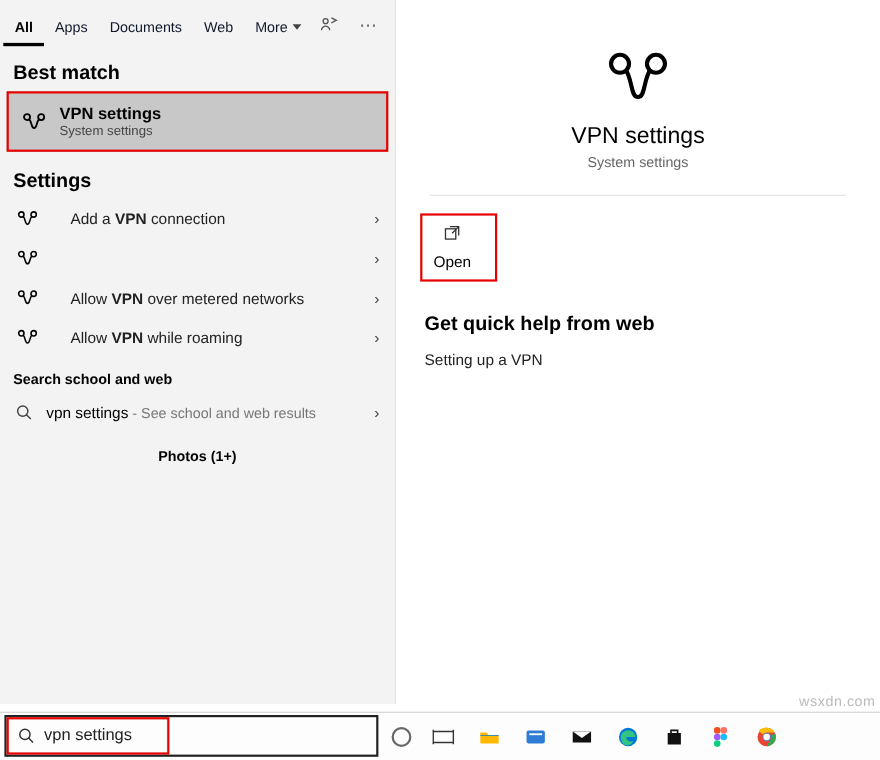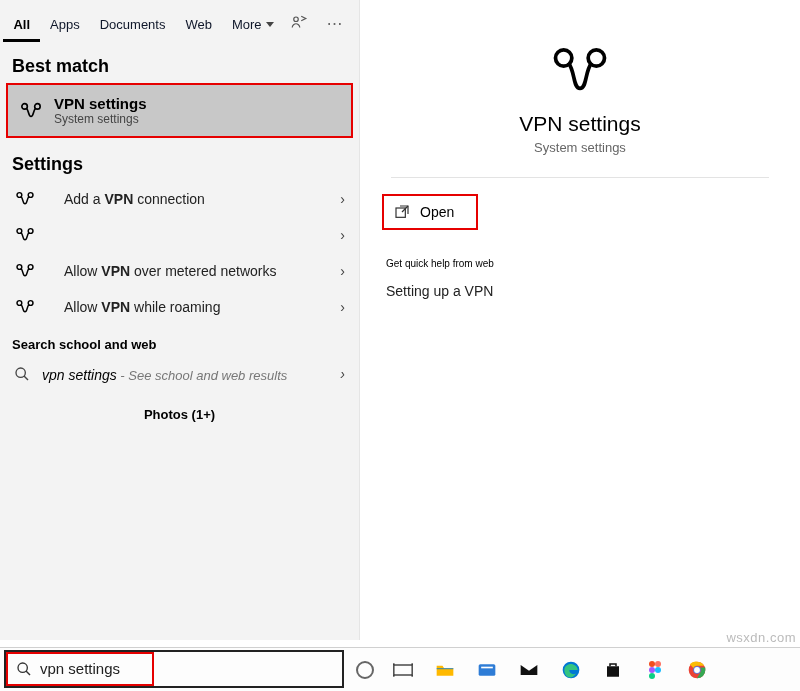--- a/index.html
+++ b/index.html
@@ -15,32 +15,32 @@
   .hicon { width: 30px; height: 30px; display: flex; align-items: center; justify-content: center; color: #666; font-size: 16px; }
   .section-label { font-size: 18px; font-weight: 600; padding: 10px 12px 6px; color: #000; }
   .best-match { display: flex; align-items: center; gap: 12px; background: #c8c8c8; padding: 10px 12px; border: 2px solid #e60000; margin: 0 6px 6px 6px; }
   .vpn-icon { width: 22px; display: flex; justify-content: center; }
   .bm-title { font-size: 15px; font-weight: 600; }
   .bm-sub { font-size: 12px; color: #444; }
   .s-item { display: flex; align-items: center; gap: 28px; padding: 10px 14px 10px 14px; font-size: 14px; color: #222; }
   .s-item .chev-r { margin-left: auto; font-size: 14px; color: #444; }
   .s-item-label b { font-weight: 600; }
   .search-sec { font-size: 13px; font-weight: 600; padding: 12px 12px 6px; }
-  .sugg { display: flex; align-items: flex-start; gap: 12px; padding: 8px 14px; font-size: 14px; font-style: italic; }
+  .sugg { display: flex; align-items: center; gap: 12px; padding: 8px 14px; font-size: 14px; }
   .sugg .chev-r { margin-left: auto; color: #444; }
   .sugg-text { line-height: 1.3; }
   .sugg-sub { color: #777; font-size: 13px; }
   .photos-lbl { font-size: 13px; font-weight: 600; padding: 14px 12px; text-align: center; }
   .right { flex: 1; background: #fff; display: flex; flex-direction: column; align-items: center; }
   .bigicon { margin-top: 46px; }
   .r-title { font-size: 21px; font-weight: 400; margin-top: 14px; }
   .r-sub { font-size: 13px; color: #666; margin-top: 4px; }
   .divider { width: 86%; border-top: 1px solid #e3e3e3; margin: 22px 0 0; }
-  .open-row { align-self: flex-start; margin: 16px 0 0 22px; border: 2px solid #e60000; padding: 8px 22px 8px 10px; display: flex; align-items: center; gap: 10px; font-size: 14px; }
-  .web-help { align-self: flex-start; margin: 28px 0 0 26px; font-size: 10px; font-weight: 400; }
+  .open-row { align-self: flex-start; margin: 16px 0 0 22px; border: 2px solid #e60000; padding: 8px 22px 8px 10px; display: flex; align-items: center; gap: 10px; font-size: 14px; flex-direction: column; }
+  .web-help { align-self: flex-start; margin: 28px 0 0 26px; font-size: 18px; font-weight: 700; }
   .web-link { align-self: flex-start; margin: 14px 0 0 26px; font-size: 14px; color: #222; }
   .taskbar { position: absolute; bottom: 0; left: 0; right: 0; height: 44px; background: #fdfdfd; border-top: 1px solid #d0d0d0; display: flex; align-items: center; }
   .searchbox { width: 340px; height: 38px; margin: 0 4px 2px 4px; border: 2px solid #222; display: flex; align-items: center; }
   .sb-inner { border: 2px solid #e60000; height: 100%; display: flex; align-items: center; padding: 0 8px; gap: 8px; flex: 0 0 148px; }
   .sb-text { font-size: 15px; color: #222; }
   .cortana { margin-left: 8px; width: 18px; height: 18px; border: 2px solid #666; border-radius: 50%; }
   .tb-icons { display: flex; gap: 20px; margin-left: 18px; align-items: center; }
   .tb-ic { width: 22px; height: 22px; display: flex; align-items: center; justify-content: center; font-size: 18px; }
   svg { display: block; }
   .watermark { position: absolute; bottom: 46px; right: 4px; font-size: 13px; color: #bbb; letter-spacing: 0.5px; }

